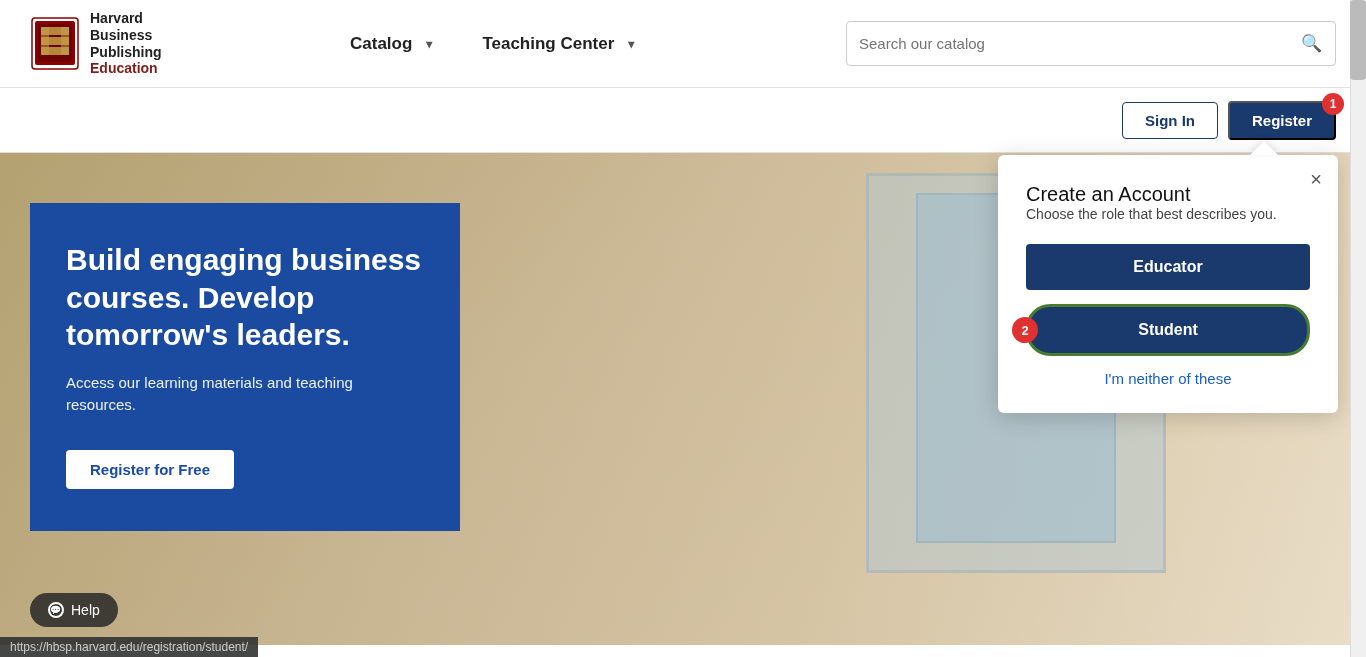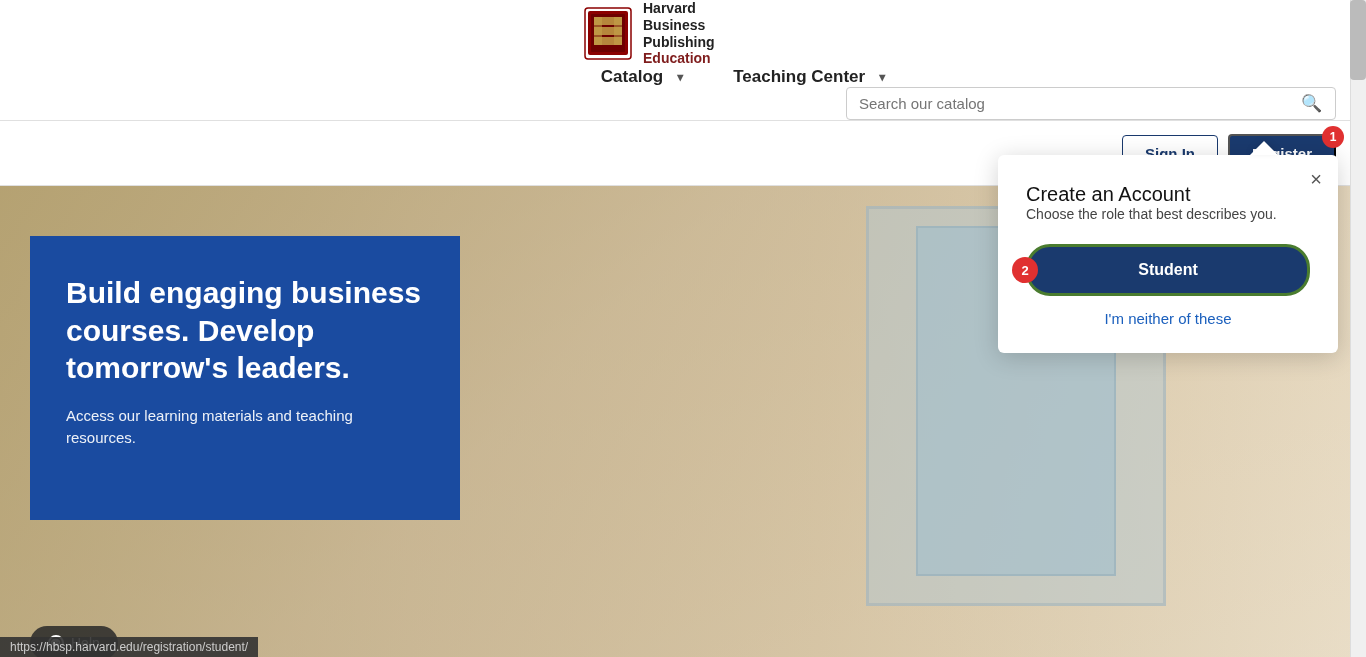--- a/index.html
+++ b/index.html
@@ -1,28 +1,27 @@
 <!DOCTYPE html>
 <html><head>
   <meta charset="utf-8">
   <style>
     * { margin: 0; padding: 0; box-sizing: border-box; }
     body { font-family: Arial, sans-serif; width: 1366px; height: 657px; overflow: hidden; position: relative; background: #fff; }
 
     
     .header {
-      height: 121px;
+      height: 88px;
       background: #fff;
       border-bottom: 1px solid #e0e0e0;
       display: flex;
       align-items: center;
       padding: 0 30px;
       position: relative;
       z-index: 100;
-      flex-direction: column;
     }
     .logo-area {
       display: flex;
       align-items: center;
       gap: 10px;
       min-width: 200px;
     }
     .logo-shield {
       width: 50px;
       height: 55px;
@@ -424,33 +423,35 @@
 <div class="hero">
   <div class="hero-bg"></div>
   <div class="hero-bg-overlay"></div>
 
   <div class="hero-window"></div>
   <div class="hero-window-inner"></div>
 
   <div class="hero-content">
     <h1 class="hero-title">Build engaging business courses. Develop tomorrow's leaders.</h1>
     <p class="hero-subtitle">Access our learning materials and teaching resources.</p>
+    <button class="register-free-btn">Register for Free</button>
   </div>
 
   <button class="help-btn">
     <span class="chat-icon">💬</span>
     <span>Help</span>
   </button>
 </div>
 
 <div class="modal-popup">
   <div class="modal-arrow"></div>
   <button class="modal-close">×</button>
   <div class="modal-title">Create an Account</div>
   <div class="modal-subtitle">Choose the role that best describes you.</div>
+  <button class="btn-educator">Educator</button>
   <div class="btn-student-wrap">
     <span class="badge-2">2</span>
     <button class="btn-student">Student</button>
   </div>
   <a class="link-neither">I'm neither of these</a>
 </div>
 
 <div class="url-bar">
   <span>https://hbsp.harvard.edu/registration/student/</span>
 </div>

